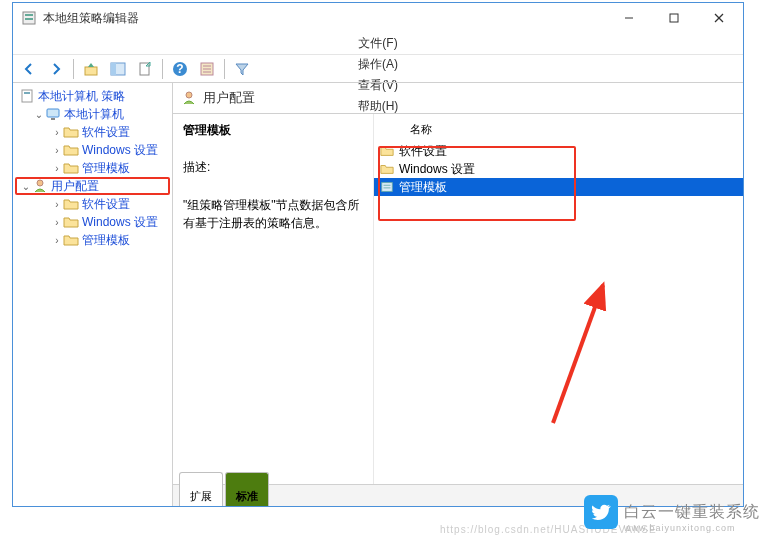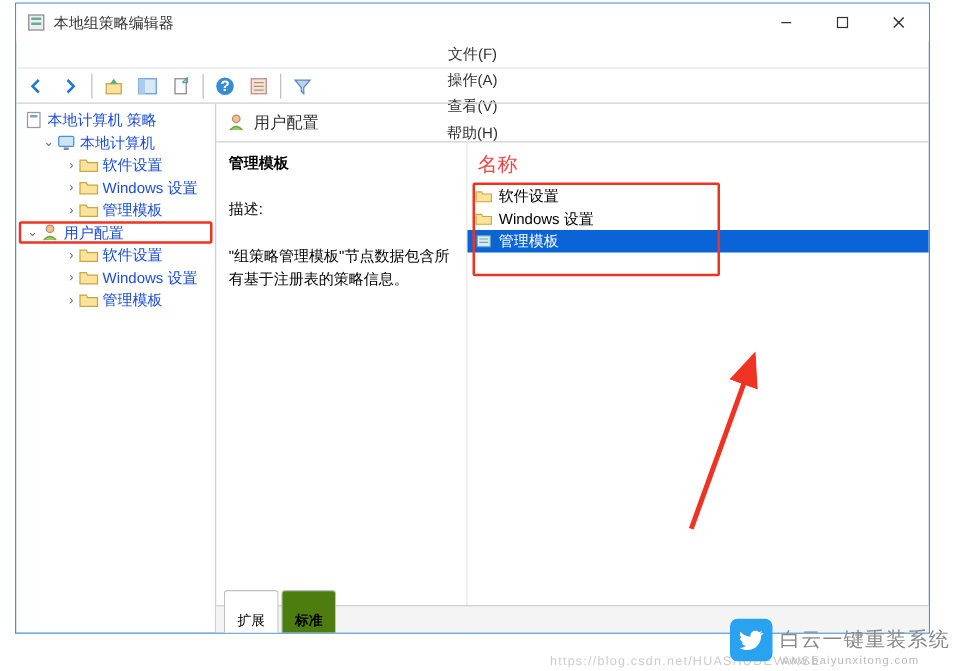--- a/index.html
+++ b/index.html
@@ -38,21 +38,21 @@
 .content-header .h-title { font-size: 13px; color: #333; }
 .content-hr { height: 1px; background: #d0d0d0; margin: 0 0 0 0; }
 
 .content-body { flex: 1; display: flex; position: relative; }
 .desc-col { width: 200px; padding: 8px 10px; }
 .desc-col .section-name { font-weight: bold; margin-bottom: 20px; }
 .desc-col .desc-label { margin-bottom: 20px; }
 .desc-col .desc-text { line-height: 1.5; }
 
 .list-col { flex: 1; border-left: 1px solid #e8e8e8; padding-top: 4px; position: relative; }
-.list-header-row { padding: 4px 8px; font-size: 16px; color: #ef4444; border-bottom: 1px solid transparent; }
+.list-header-row { padding: 4px 8px; font-size: 11px; color: #000000; border-bottom: 1px solid transparent; margin-left: 28px; }
 .list-item { display: flex; align-items: center; height: 18px; padding: 0 6px; gap: 5px; }
 .list-item .li-icon { width: 14px; height: 14px; }
 .list-item.selected { background: #0a64d8; color: #fff; }
 .list-item.selected .label { color: #fff; }
 
 .red-box { position: absolute; border: 2px solid #e32; border-radius: 2px; pointer-events: none; }
 
 .arrow-svg { position: absolute; top: 190px; left: 370px; width: 80px; height: 160px; pointer-events: none; }
 
 .tabs-row { position: absolute; bottom: 0; left: 0; right: 0; height: 22px; display: flex; align-items: center; padding-left: 6px; background: #f4f4f4; border-top: 1px solid #d0d0d0; }

